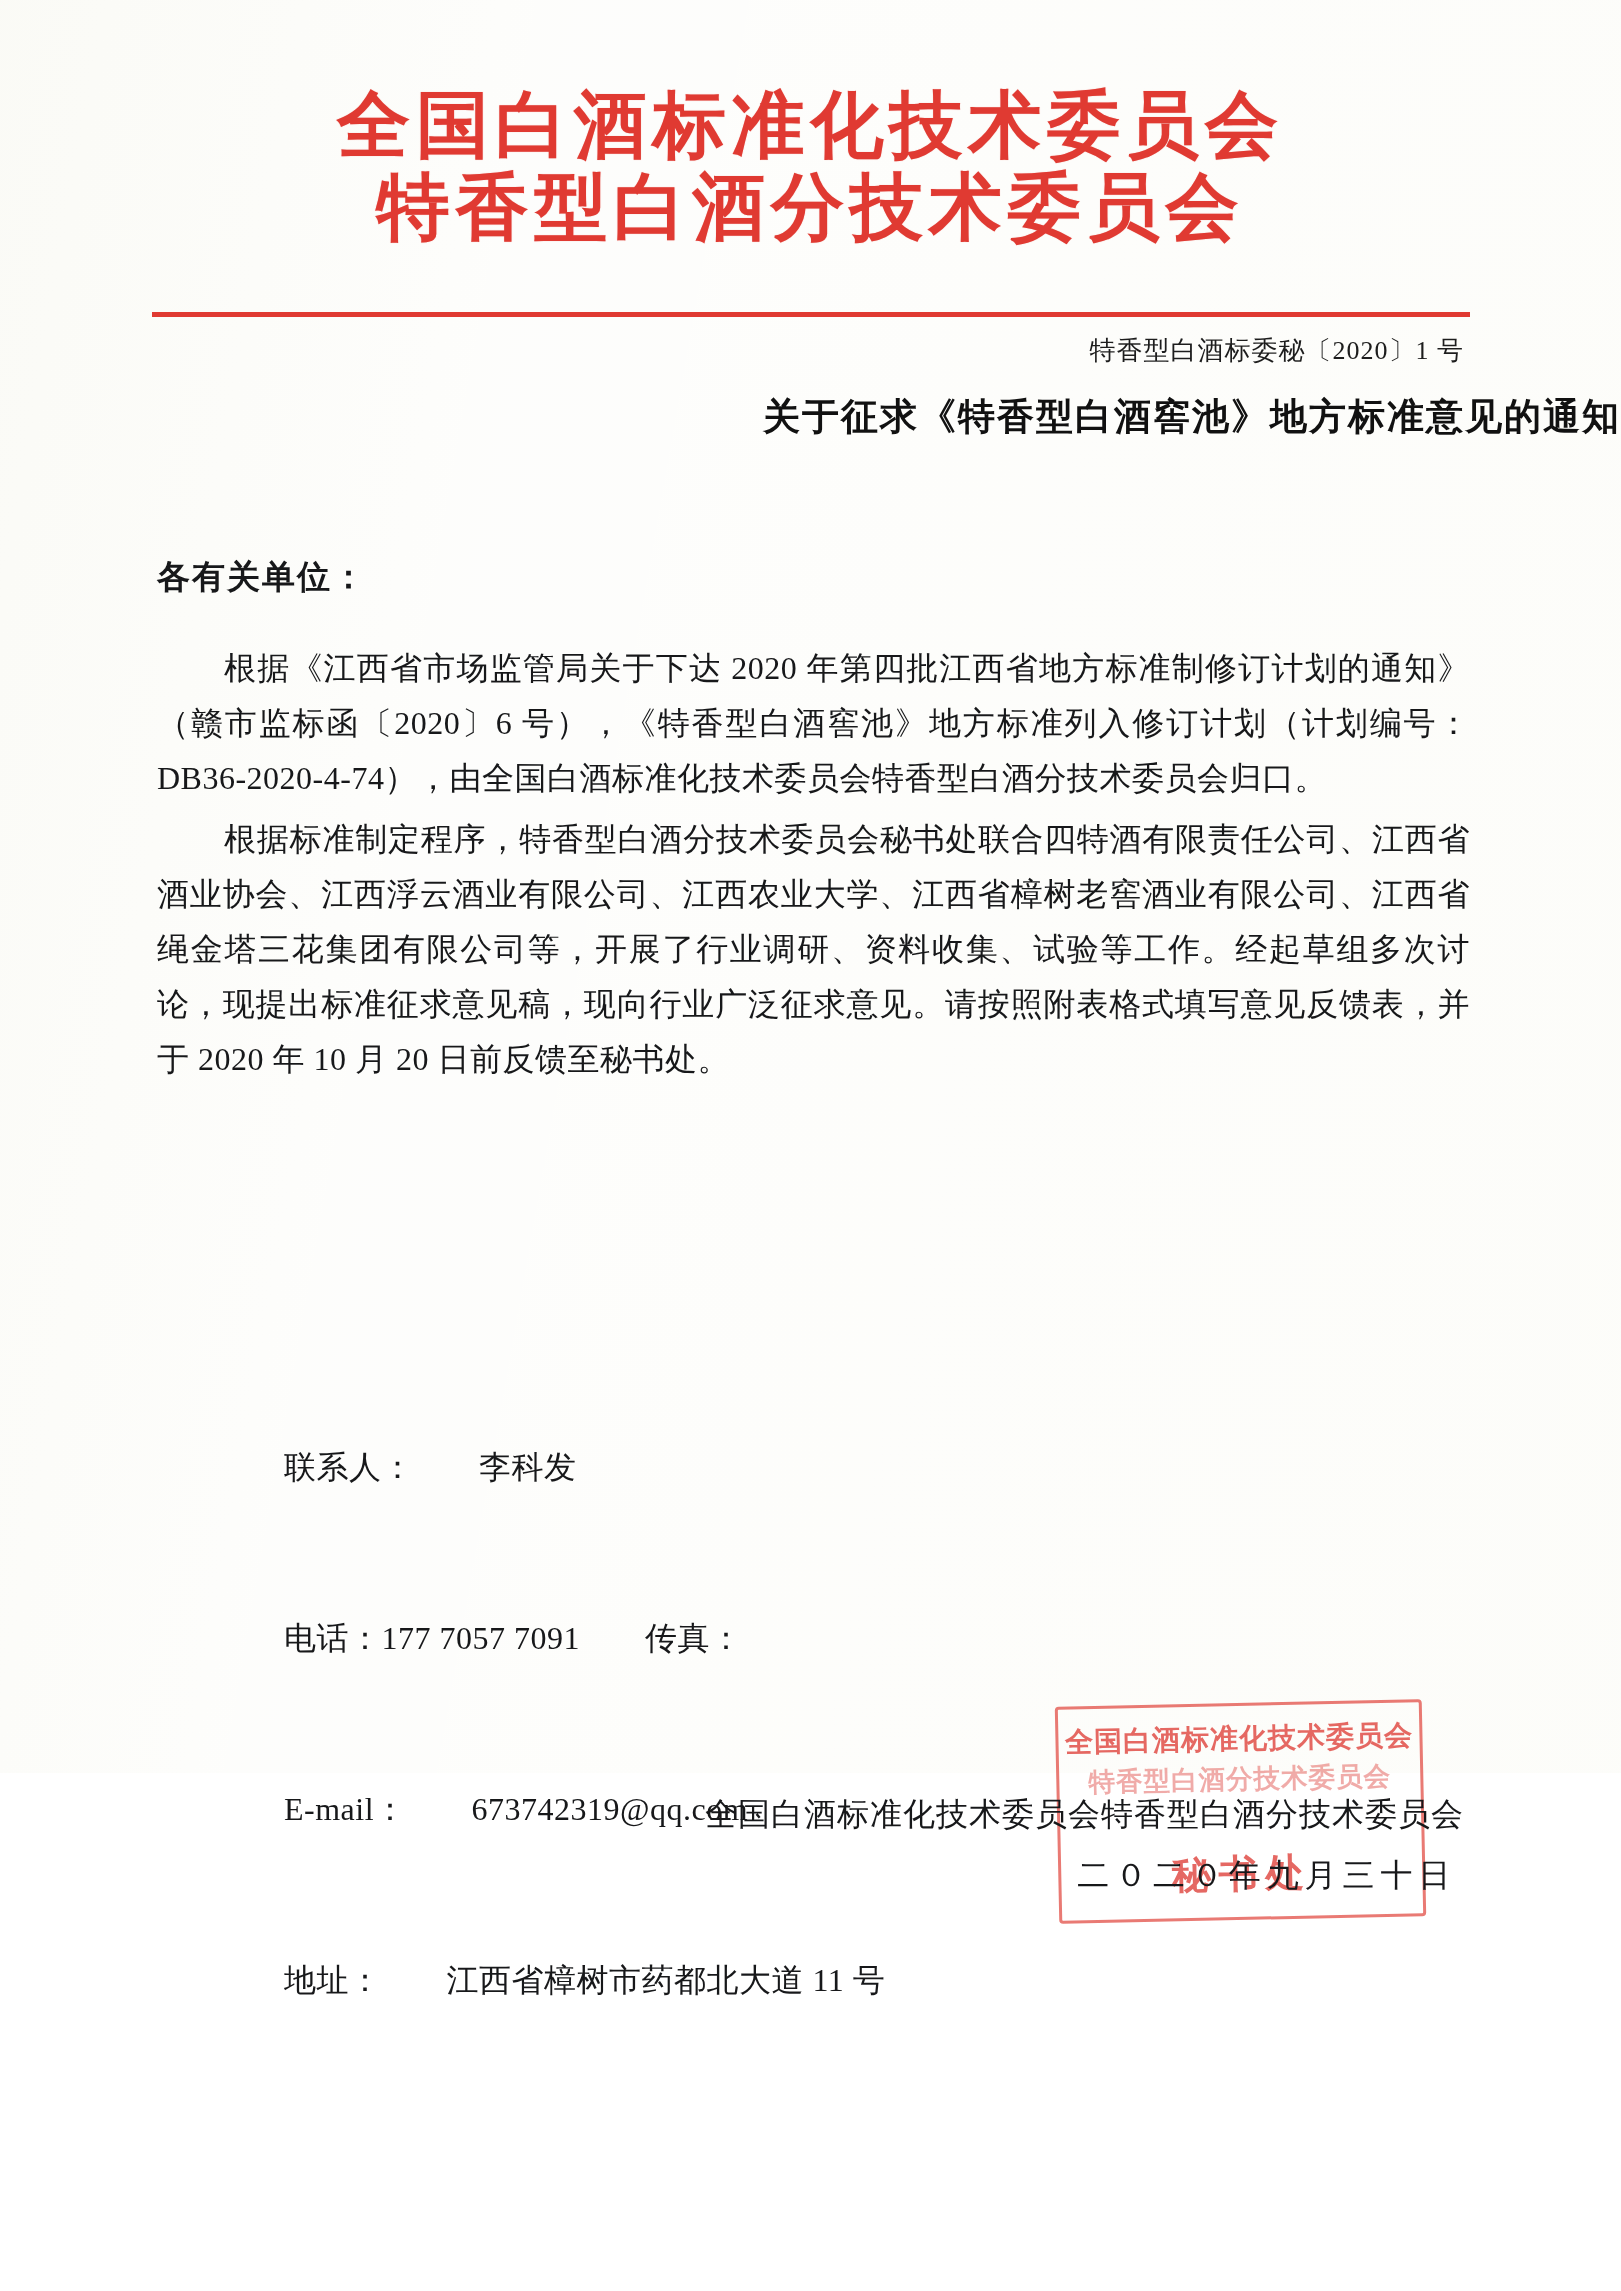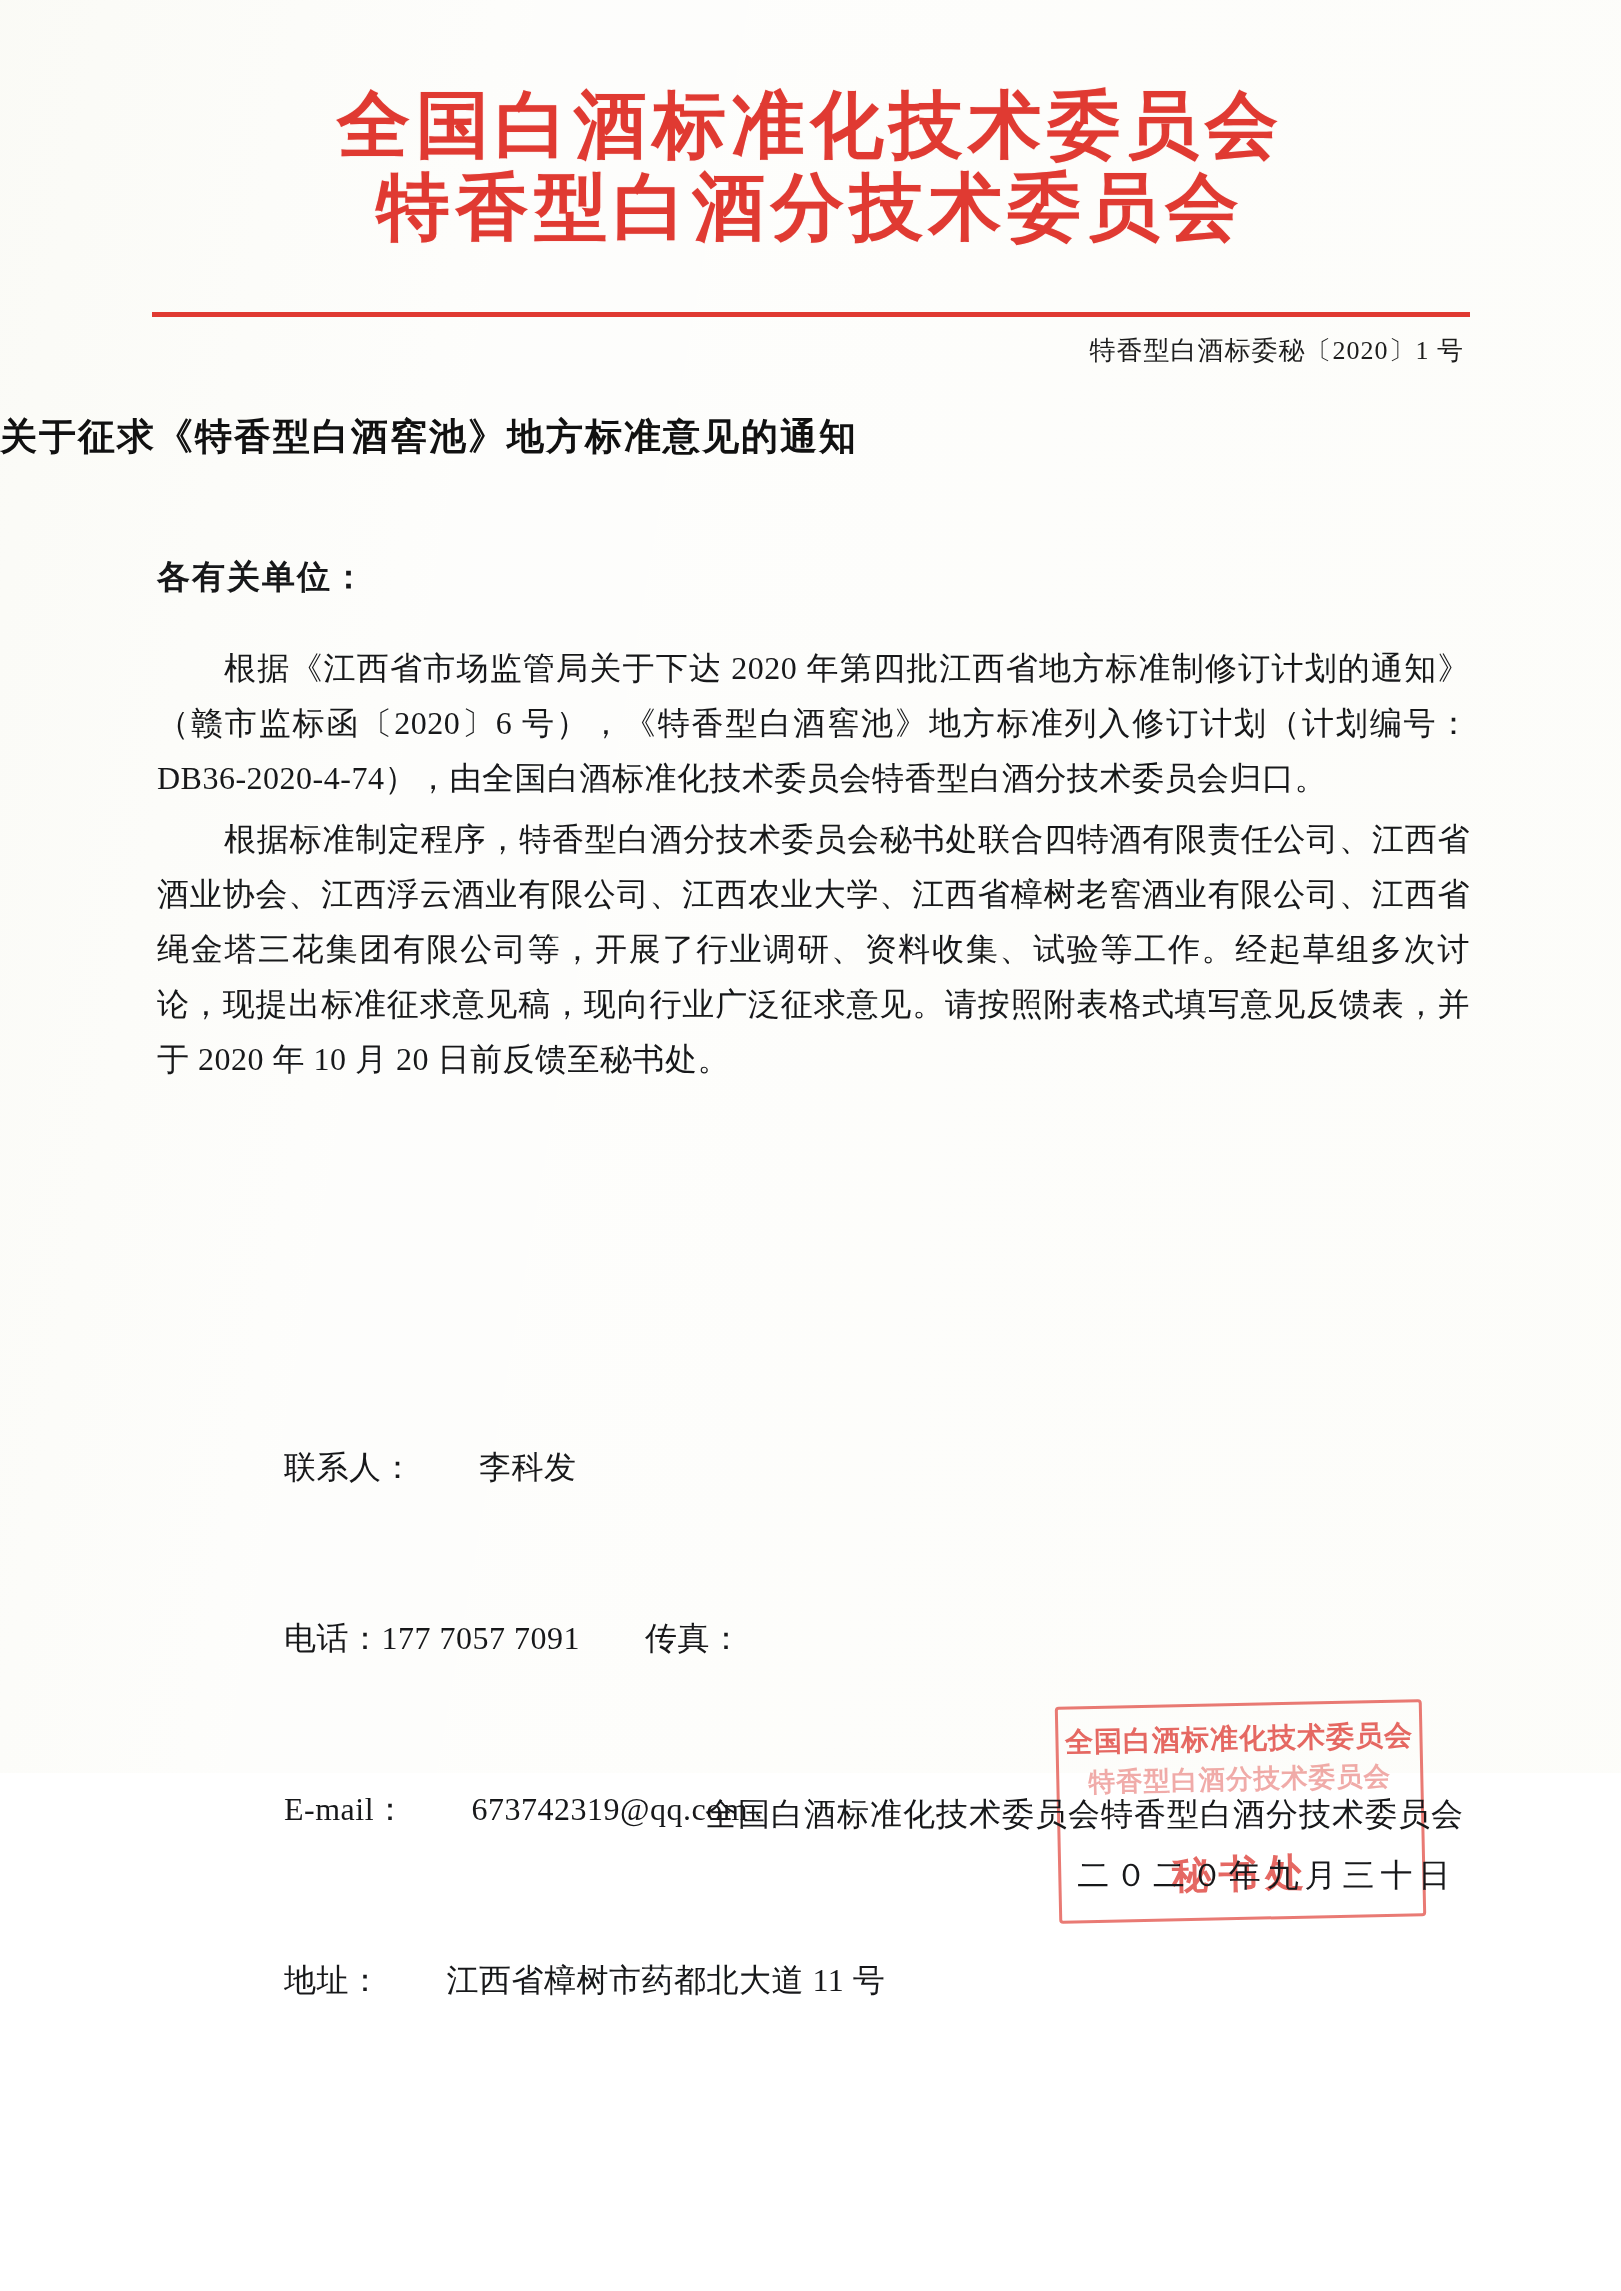--- a/index.html
+++ b/index.html
@@ -65,24 +65,24 @@
     top: 333px;
     right: 157px;
     font-size: 26px;
     letter-spacing: 1px;
     color: #1d1d1d;
   }
 
   
   .doc-title {
     position: absolute;
-    top: 412px;
-    left: 0;
-    width: 100%;
-    text-align: left;
+    top: 392px;
+    left: 0;
+    width: 100%;
+    text-align: right;
     font-family: "DejaVu Serif", "Liberation Serif", serif;
     font-weight: bold;
     font-size: 37px;
     letter-spacing: 2px;
     color: #111;
   }
 
   
   .body-block {
     position: absolute;

